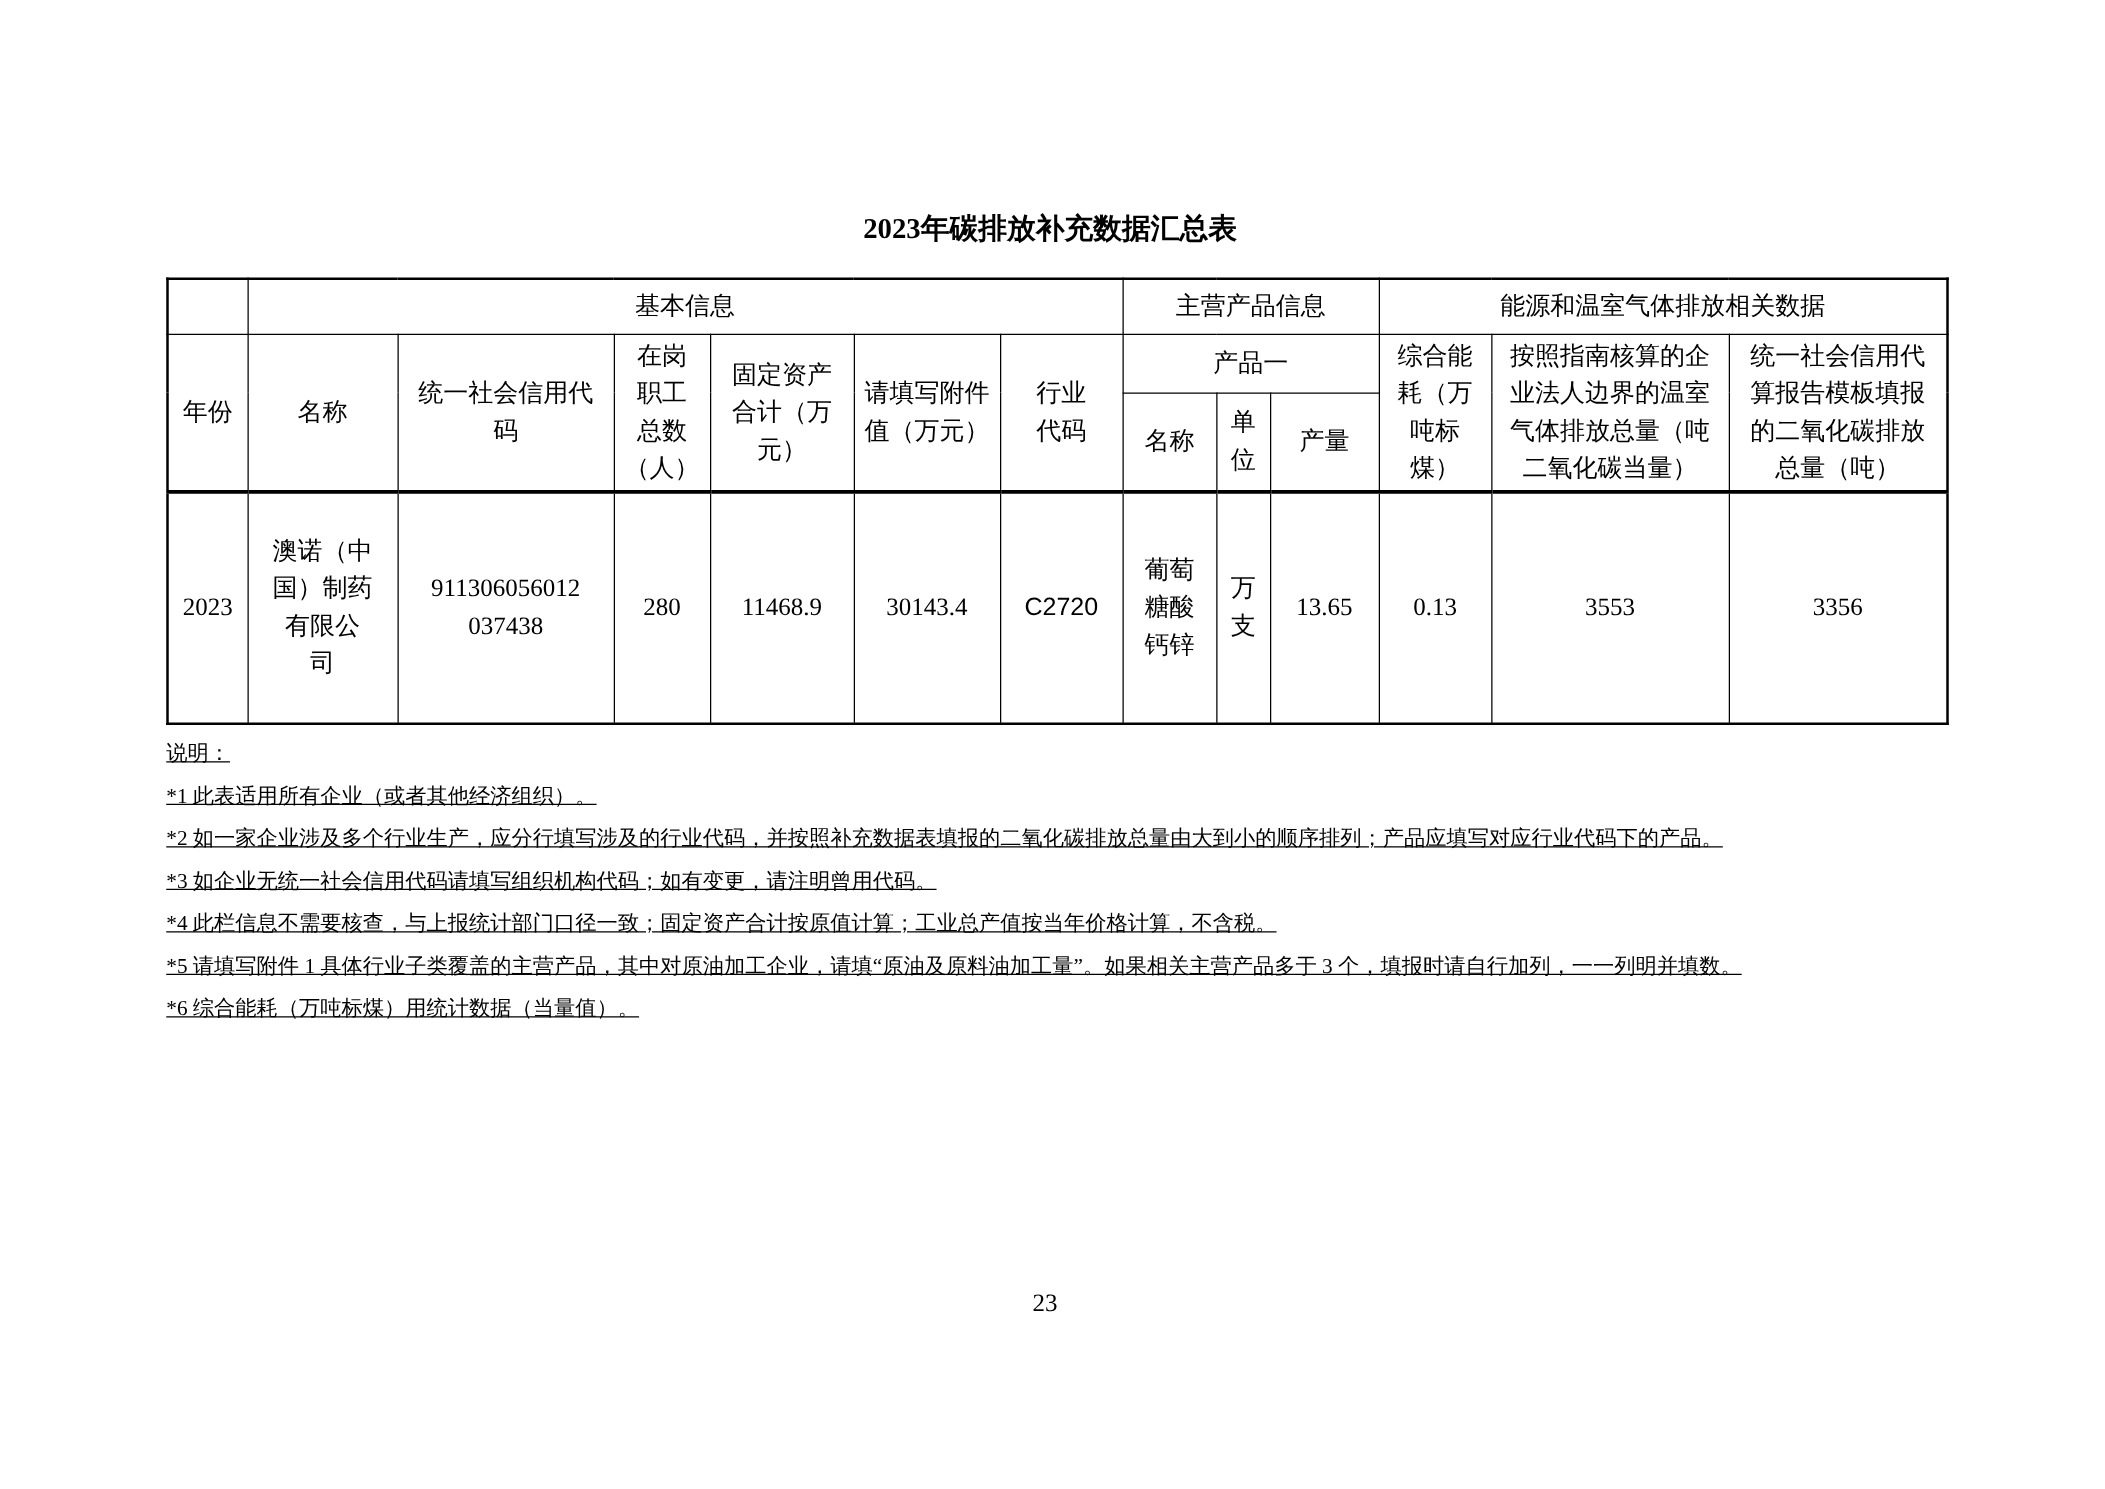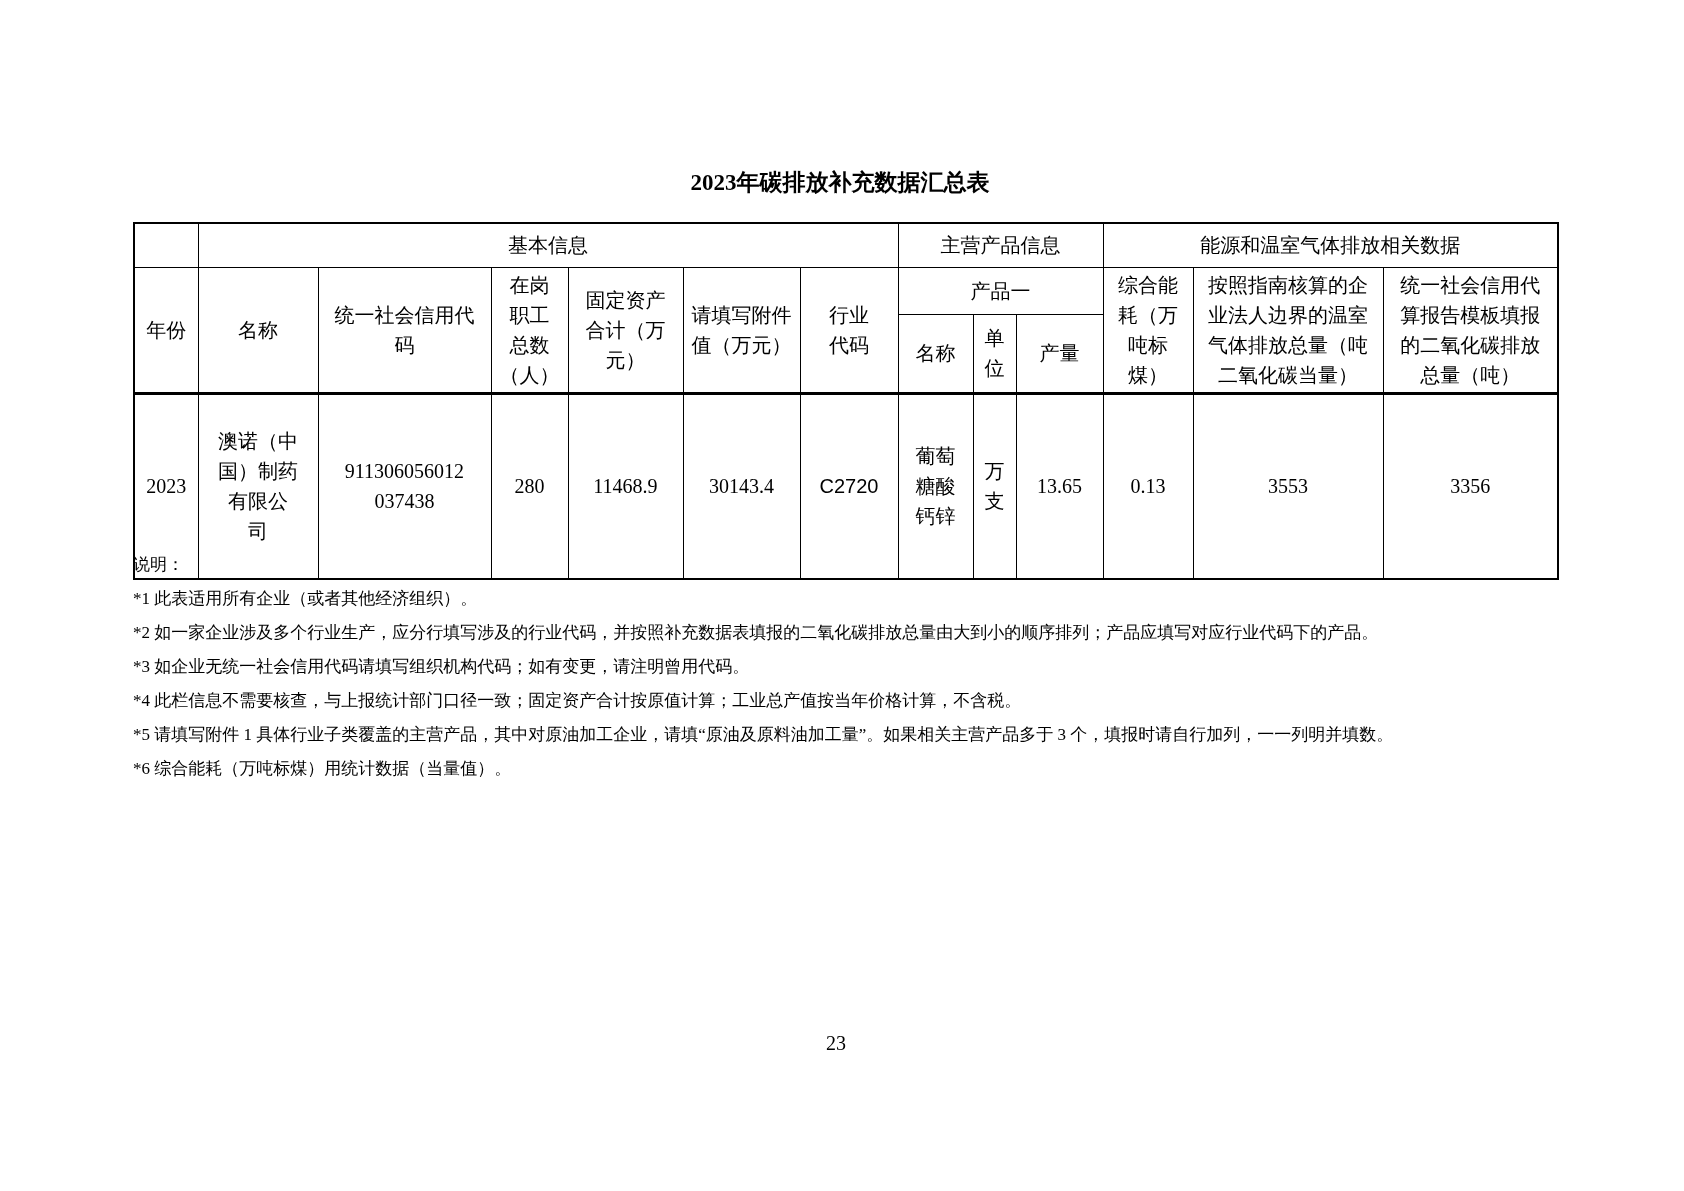--- a/index.html
+++ b/index.html
@@ -33,21 +33,21 @@
     white-space:pre-line;
     overflow:hidden;
   }
   tr.r1 { height:44px; }
   tr.r2 { height:47px; }
   tr.r3 { height:79px; }
   tr.rd { height:186px; }
   tr.rd td { border-top:3px solid #000; }
   td.sans { font-family:"Liberation Sans","DejaVu Sans",sans-serif; }
   .notes {
-    position:absolute; left:133px; top:548px; width:1420px;
+    position:absolute; left:133px; top:586px; width:1420px;text-decoration:underline;
   }
   .note-line {
     font-size:17px;
     line-height:34px;
   }
   .pageno {
     position:absolute; top:1032px; left:0; width:1672px;
     text-align:center;
     font-size:20px;
   }

